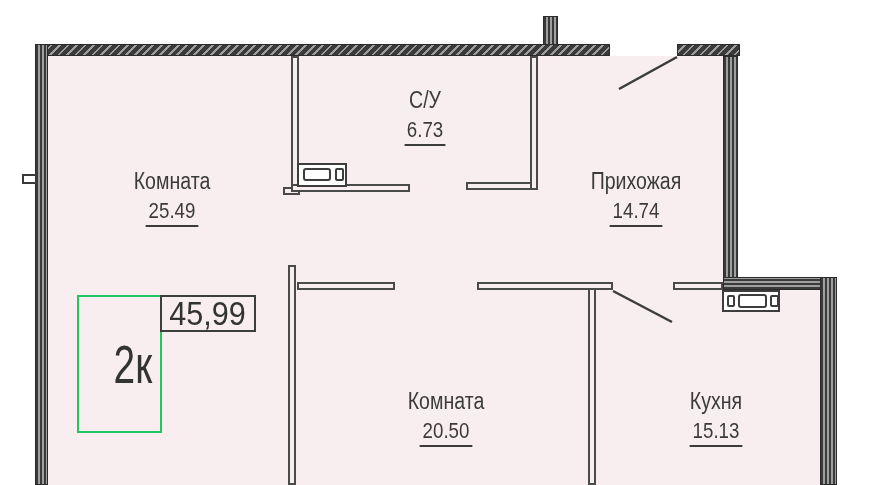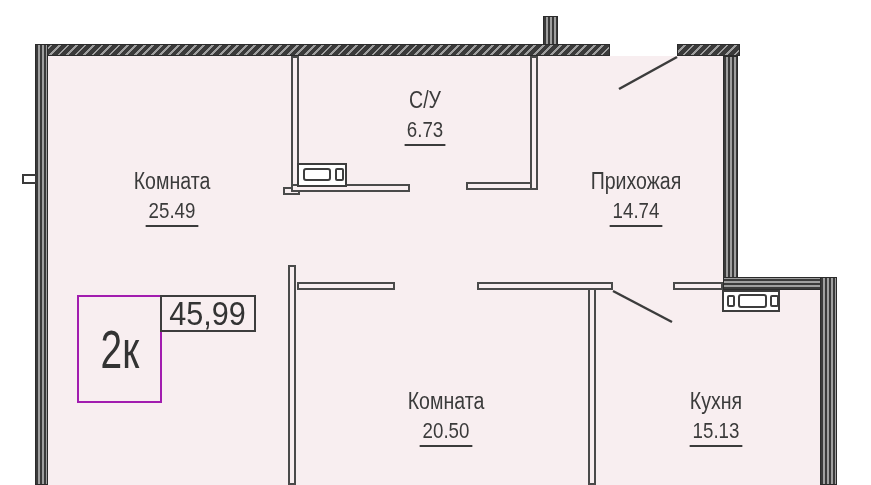--- a/index.html
+++ b/index.html
@@ -38,22 +38,22 @@
     transform:scaleX(0.85); transform-origin:center top;
   }
   .rname { font-size:23px; line-height:26px; white-space:nowrap; }
   .rarea { font-size:22px; line-height:24px; margin-top:5px; }
   .rarea span {
     display:inline-block; border-bottom:2px solid #3b3b3b; padding:0 3px 2px 3px;
   }
   
   .legend { position:absolute; left:77px; top:295px; display:flex; color:#333333; }
   .legend-type {
-    width:85px; height:108px; border:2px solid #a21caf; box-sizing:border-box;
-    display:flex; align-items:center; justify-content:center; background:transparent;
+    width:85px; height:138px; border:2px solid #22c55e; box-sizing:border-box;
+    display:flex; align-items:center; justify-content:flex-end; background:transparent;
   }
   .legend-type span { font-size:54px; transform:scaleX(0.72); white-space:nowrap; }
   .legend-col { display:flex; flex-direction:column; margin-left:-2px; }
   .legend-cell {
     width:96px; height:37px; border:2px solid #3d3d3d; box-sizing:border-box;
     display:flex; align-items:center; justify-content:center;
   }
   .legend-cell + .legend-cell { margin-top:-2px; }
   .legend-cell span { font-size:34px; transform:scaleX(0.9); white-space:nowrap; }
   svg.overlay { position:absolute; left:0; top:0; pointer-events:none; }

